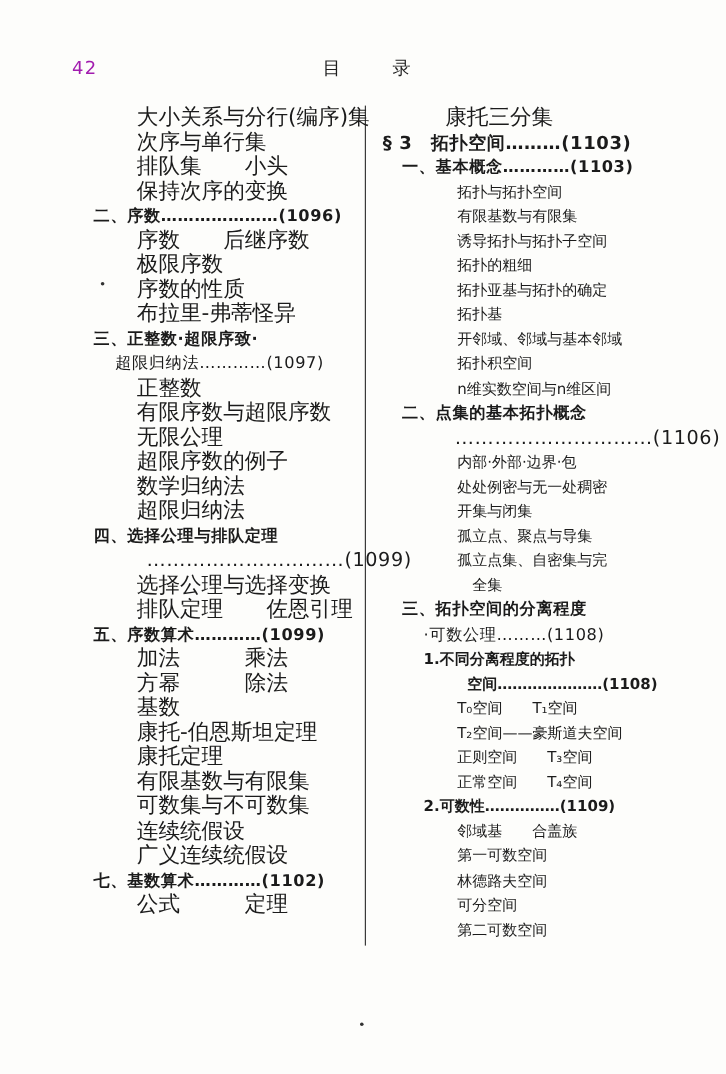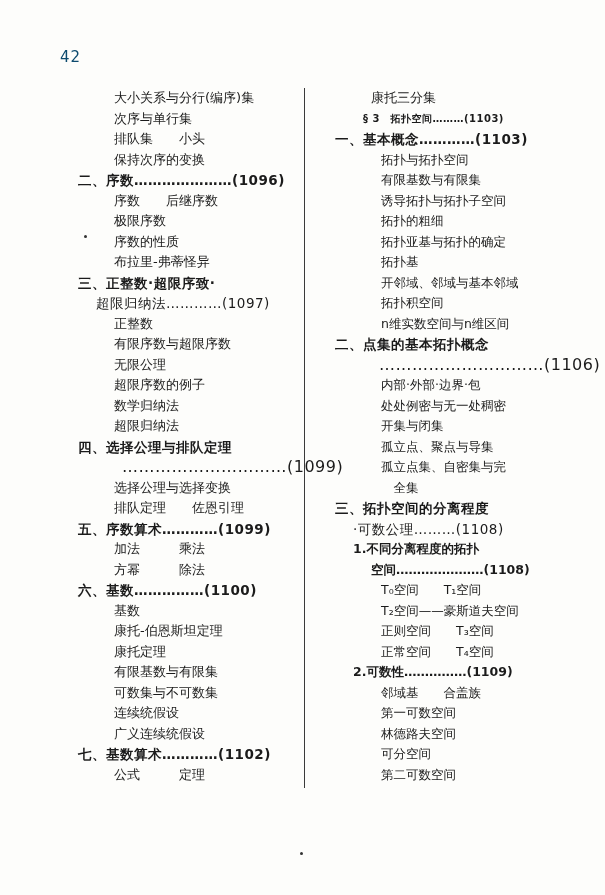--- a/index.html
+++ b/index.html
@@ -27,21 +27,21 @@
     position: absolute;
     top: 48px;
     left: 60px;
     right: 60px;
     height: 22px;
     display: flex;
     align-items: baseline;
   }
   .folio {
     font-size: 15px;
-    color: #0c4a6e;
+    color: #a21caf;
     letter-spacing: 1px;
     width: 60px;
   }
   .header-title {
     flex: 1;
     text-align: center;
     font-size: 15px;
     letter-spacing: 14px;
     color: #1d1d1d;
     padding-right: 40px;
@@ -67,24 +67,23 @@
     padding-left: 14px;
   }
   .entry {
     font-size: 12.5px;
     line-height: 20.5px;
     white-space: nowrap;
     color: #1b1b1b;
   }
   .lvl-sec {           
     font-weight: bold;
-    font-size: 10px;
+    font-size: 15px;
     padding-left: 0px;
     letter-spacing: 0.5px;
-    text-align: center;
   }
   .lvl-1 {             
     font-weight: bold;
     font-size: 13.5px;
     padding-left: 16px;
     letter-spacing: 0.5px;
   }
   .lvl-1b {            
     font-weight: normal;
     font-size: 13.5px;
@@ -93,23 +92,24 @@
   }
   .lvl-2 {             
     font-size: 12.5px;
     padding-left: 34px;
     font-weight: bold;
   }
   .lvl-2b {
     font-size: 12.5px;
     padding-left: 52px;
     font-weight: bold;
+    text-align: right;
   }
   .lvl-3 {             
-    font-size: 13px;
+    font-size: 18px;
     padding-left: 52px;
   }
   .lvl-3w {            
     font-size: 12.5px;
     padding-left: 62px;
   }
   .lvl-dots {          
     font-size: 16px;
     padding-left: 60px;
     letter-spacing: 0.5px;
@@ -133,20 +133,21 @@
     border-radius: 50%;
   }
 </style>
 </head>
 <body>
 
 <div class="page">
 
   <div class="header">
     <div class="folio">42</div>
+    <div class="header-title">目　录</div>
   </div>
 
   <div class="side-dot"></div>
 
   <div class="columns">
     <div class="col col-left" id="colLeft">
         <div class="entry lvl-3">大小关系与分行(编序)集</div>
         <div class="entry lvl-3">次序与单行集</div>
         <div class="entry lvl-3">排队集　　小头</div>
         <div class="entry lvl-3">保持次序的变换</div>
@@ -163,21 +164,20 @@
         <div class="entry lvl-3">超限序数的例子</div>
         <div class="entry lvl-3">数学归纳法</div>
         <div class="entry lvl-3">超限归纳法</div>
         <div class="entry lvl-1">四、选择公理与排队定理</div>
         <div class="entry lvl-dots">…………………………(1099)</div>
         <div class="entry lvl-3">选择公理与选择变换</div>
         <div class="entry lvl-3">排队定理　　佐恩引理</div>
         <div class="entry lvl-1">五、序数算术…………(1099)</div>
         <div class="entry lvl-3">加法　　　乘法</div>
         <div class="entry lvl-3">方幂　　　除法</div>
-        <div class="entry lvl-1">六、基数……………(1100)</div>
         <div class="entry lvl-3">基数</div>
         <div class="entry lvl-3">康托-伯恩斯坦定理</div>
         <div class="entry lvl-3">康托定理</div>
         <div class="entry lvl-3">有限基数与有限集</div>
         <div class="entry lvl-3">可数集与不可数集</div>
         <div class="entry lvl-3">连续统假设</div>
         <div class="entry lvl-3">广义连续统假设</div>
         <div class="entry lvl-1">七、基数算术…………(1102)</div>
         <div class="entry lvl-3">公式　　　定理</div>
       </div>

